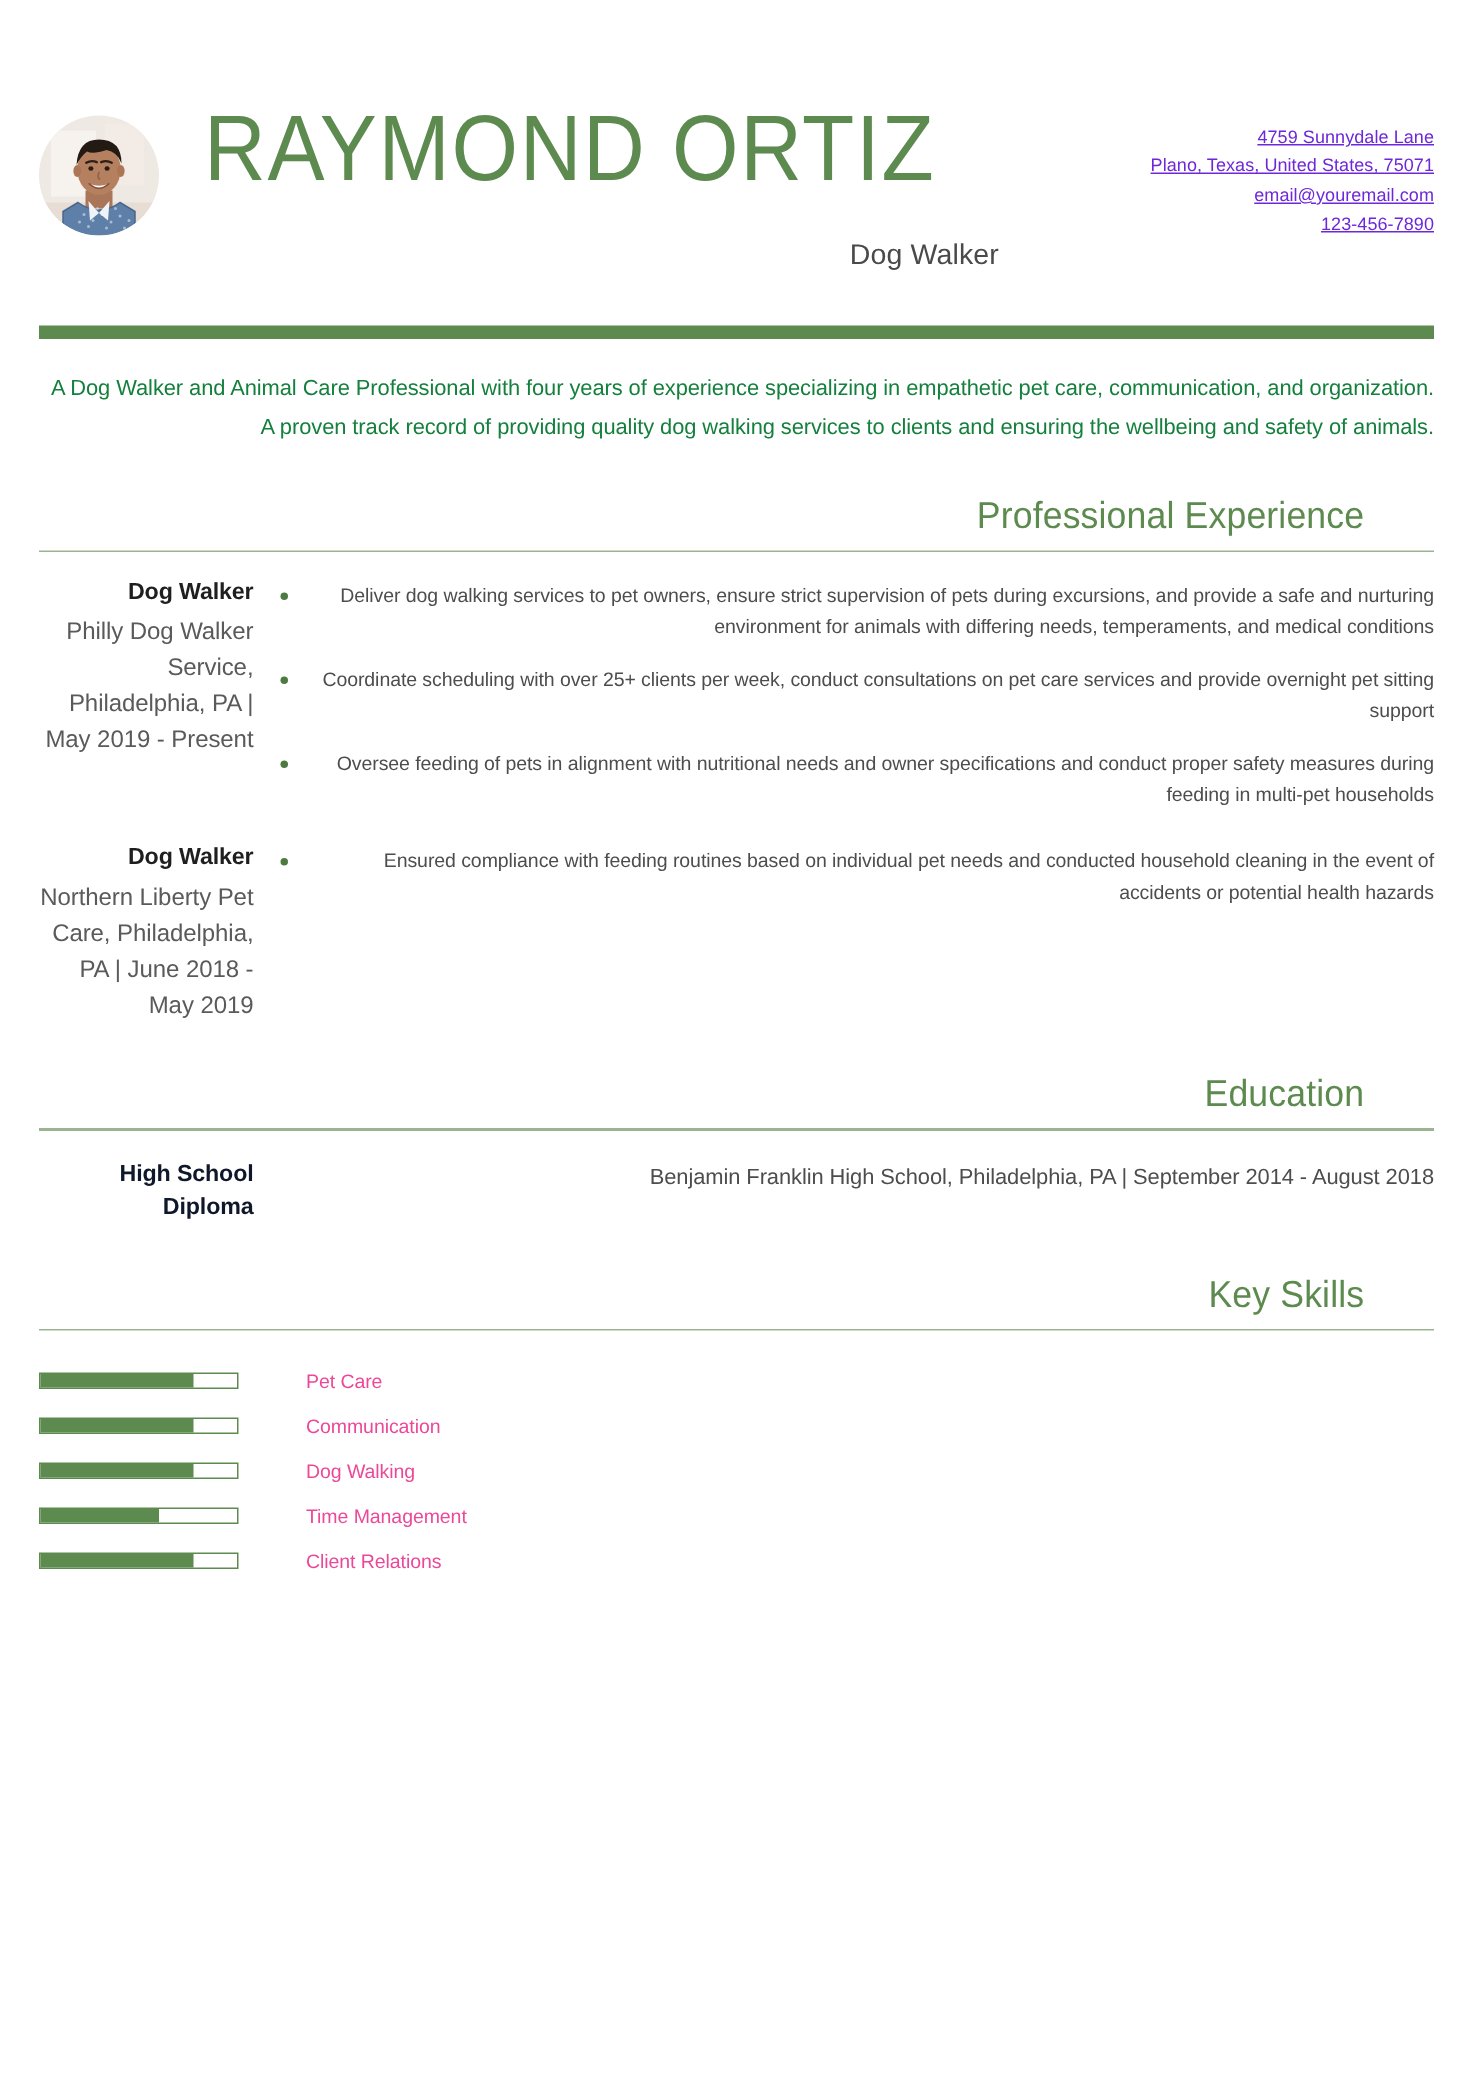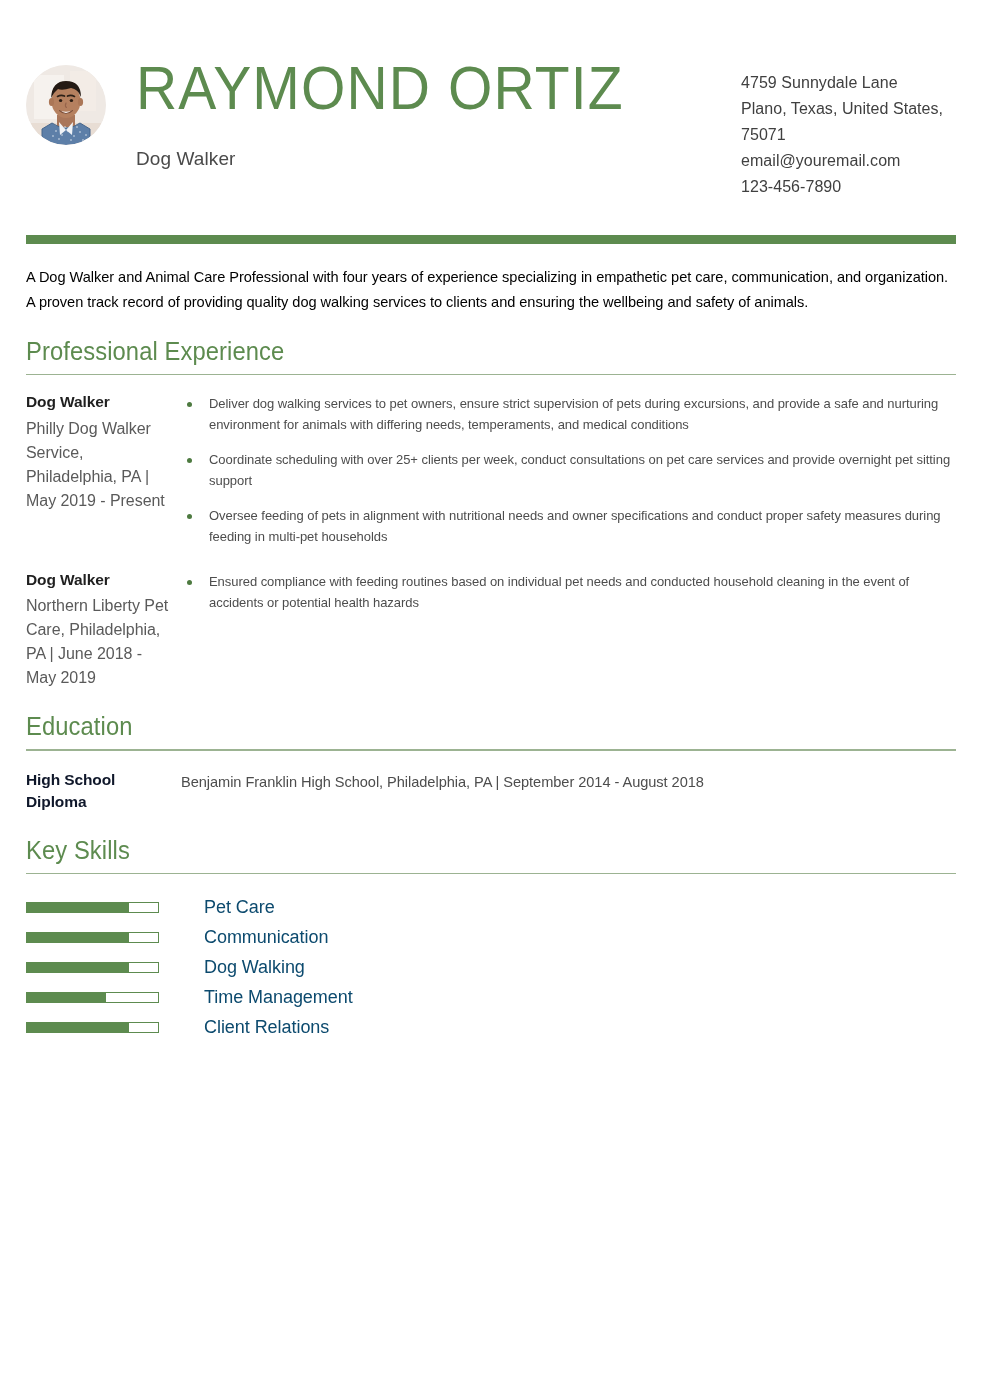--- a/index.html
+++ b/index.html
@@ -14,21 +14,22 @@
     color: #3f3f3f;
     -webkit-font-smoothing: antialiased;
   }
 
   .page {
     position: relative;
     width: 982px;
     height: 1062px;
     background: #ffffff;
     box-sizing: border-box;
-    padding: 0 26px;
+    padding: 12px 26px;
+    text-align: right;
   }
 
   
   .header {
     display: flex;
     align-items: flex-start;
     padding-top: 56px;
   }
   .identity {
     display: flex;
@@ -71,45 +72,46 @@
     letter-spacing: .1px;
   }
 
   .contact {
     flex: 0 0 auto;
     width: 215px;
     padding-top: 14px;
     margin-left: 20px;
   }
   .contact-line {
-    font-size: 16px;
+    font-size: 12px;
     line-height: 1.62;
-    color: #404040;
+    color: #6d28d9;
     letter-spacing: .05px;
     word-break: break-word;
+    text-decoration: underline;
   }
 
   
   .band {
     height: 9px;
     background: #5d8b4f;
     margin-top: 35px;
   }
 
   
   .summary {
     margin-top: 21px;
     font-size: 14.6px;
     line-height: 1.72;
-    color: #000000;
-    letter-spacing: -.05px;
-  }
-
-  
-  .section { margin-top: 22px; }
+    color: #15803d;
+    letter-spacing: -.05px;
+  }
+
+  
+  .section { margin-top: 32px; }
   .section-title {
     font-family: "Liberation Sans Narrow", "Liberation Sans", sans-serif;
     font-size: 25px;
     font-weight: 400;
     color: #5d8b4f;
     letter-spacing: .1px;
     margin: 0;
     transform: scaleX(0.95);
     transform-origin: left center;
   }
@@ -214,22 +216,22 @@
     background: #ffffff;
     position: relative;
   }
   .skill-fill {
     position: absolute;
     left: 0; top: 0; bottom: 0;
     background: #5d8b4f;
   }
   .skill-label {
     margin-left: 45px;
-    font-size: 18px;
-    color: #0c4a6e;
+    font-size: 13px;
+    color: #ec4899;
     letter-spacing: -.05px;
   }
 </style>
 </head>
 <body>
 
 <div class="page">
 
   <div class="header">
 

